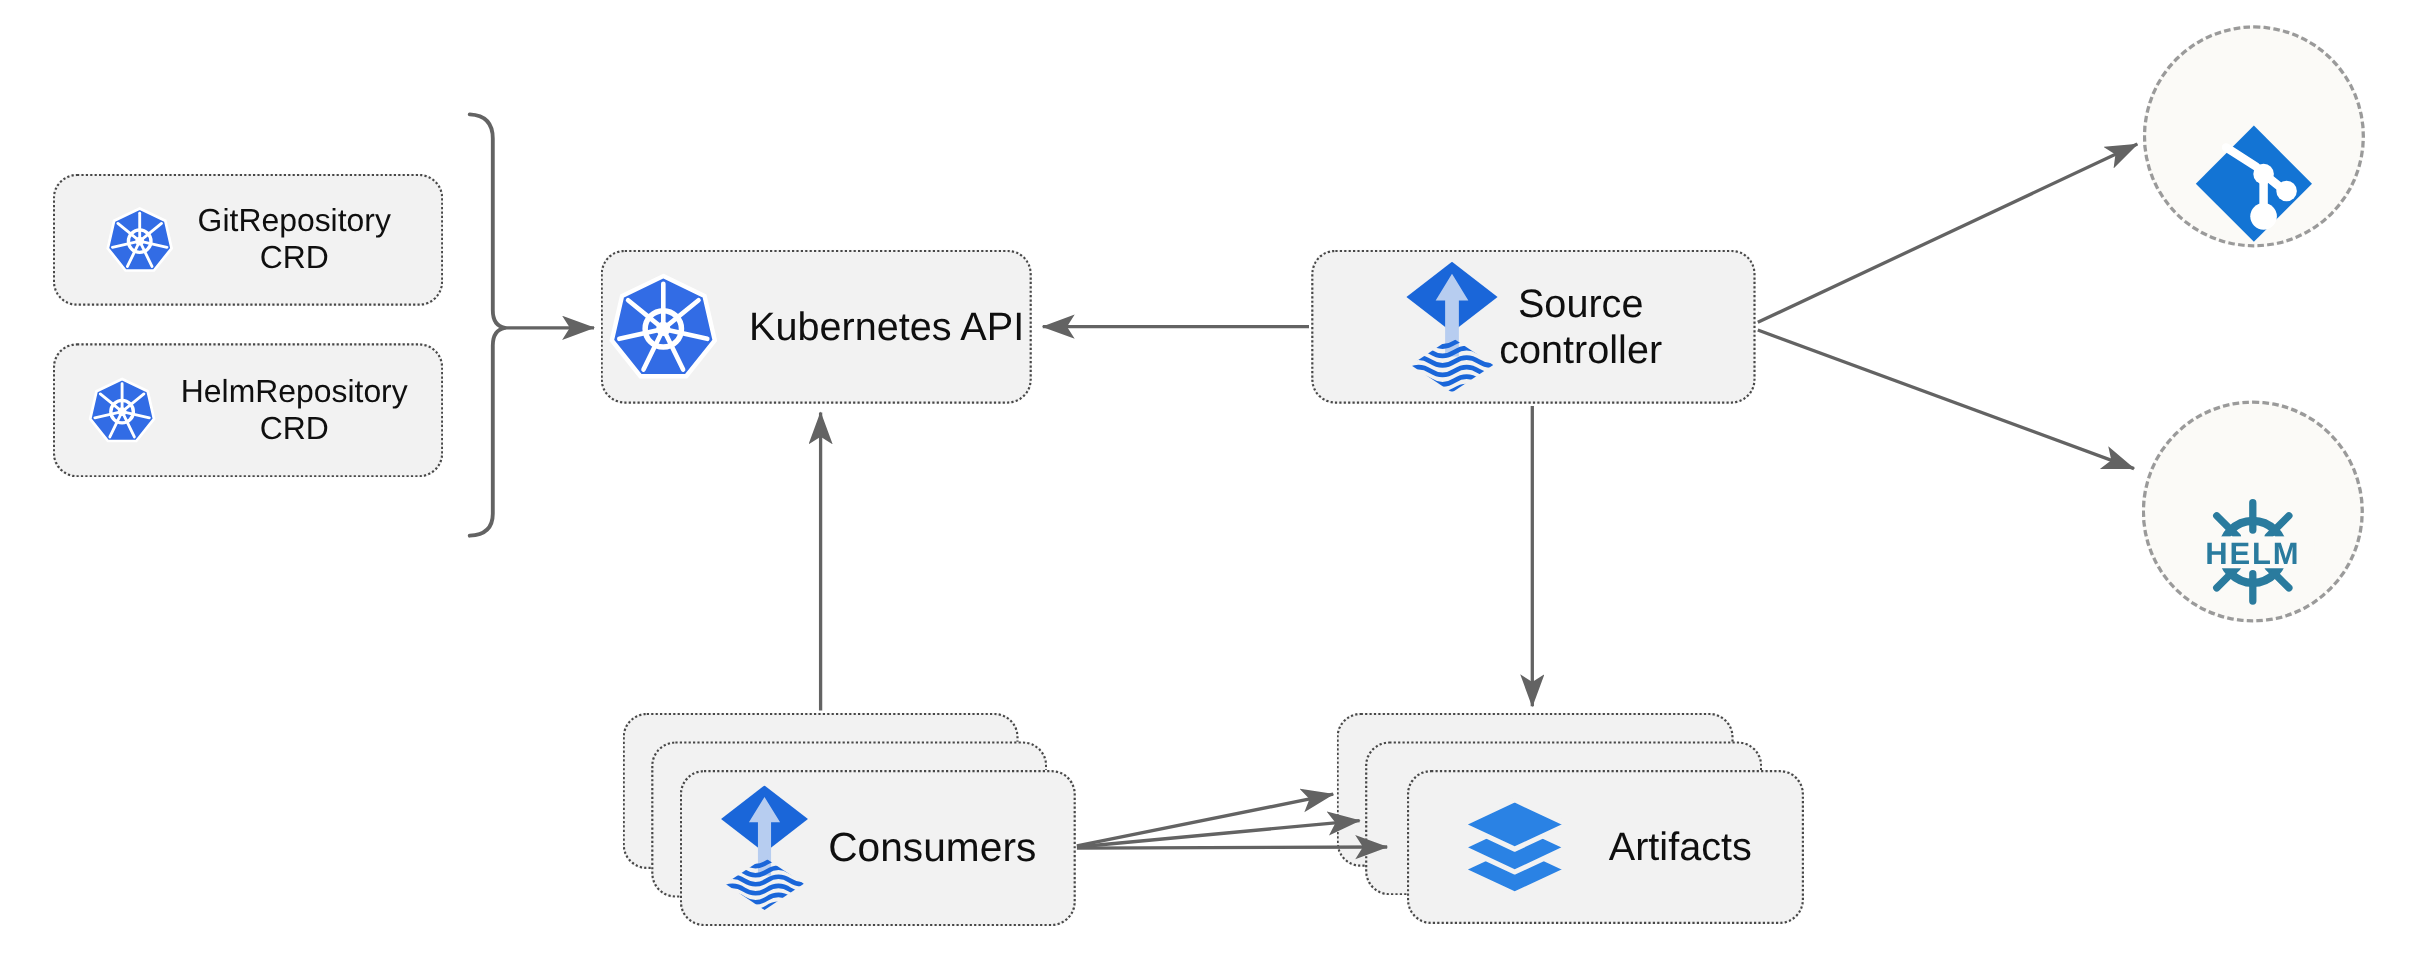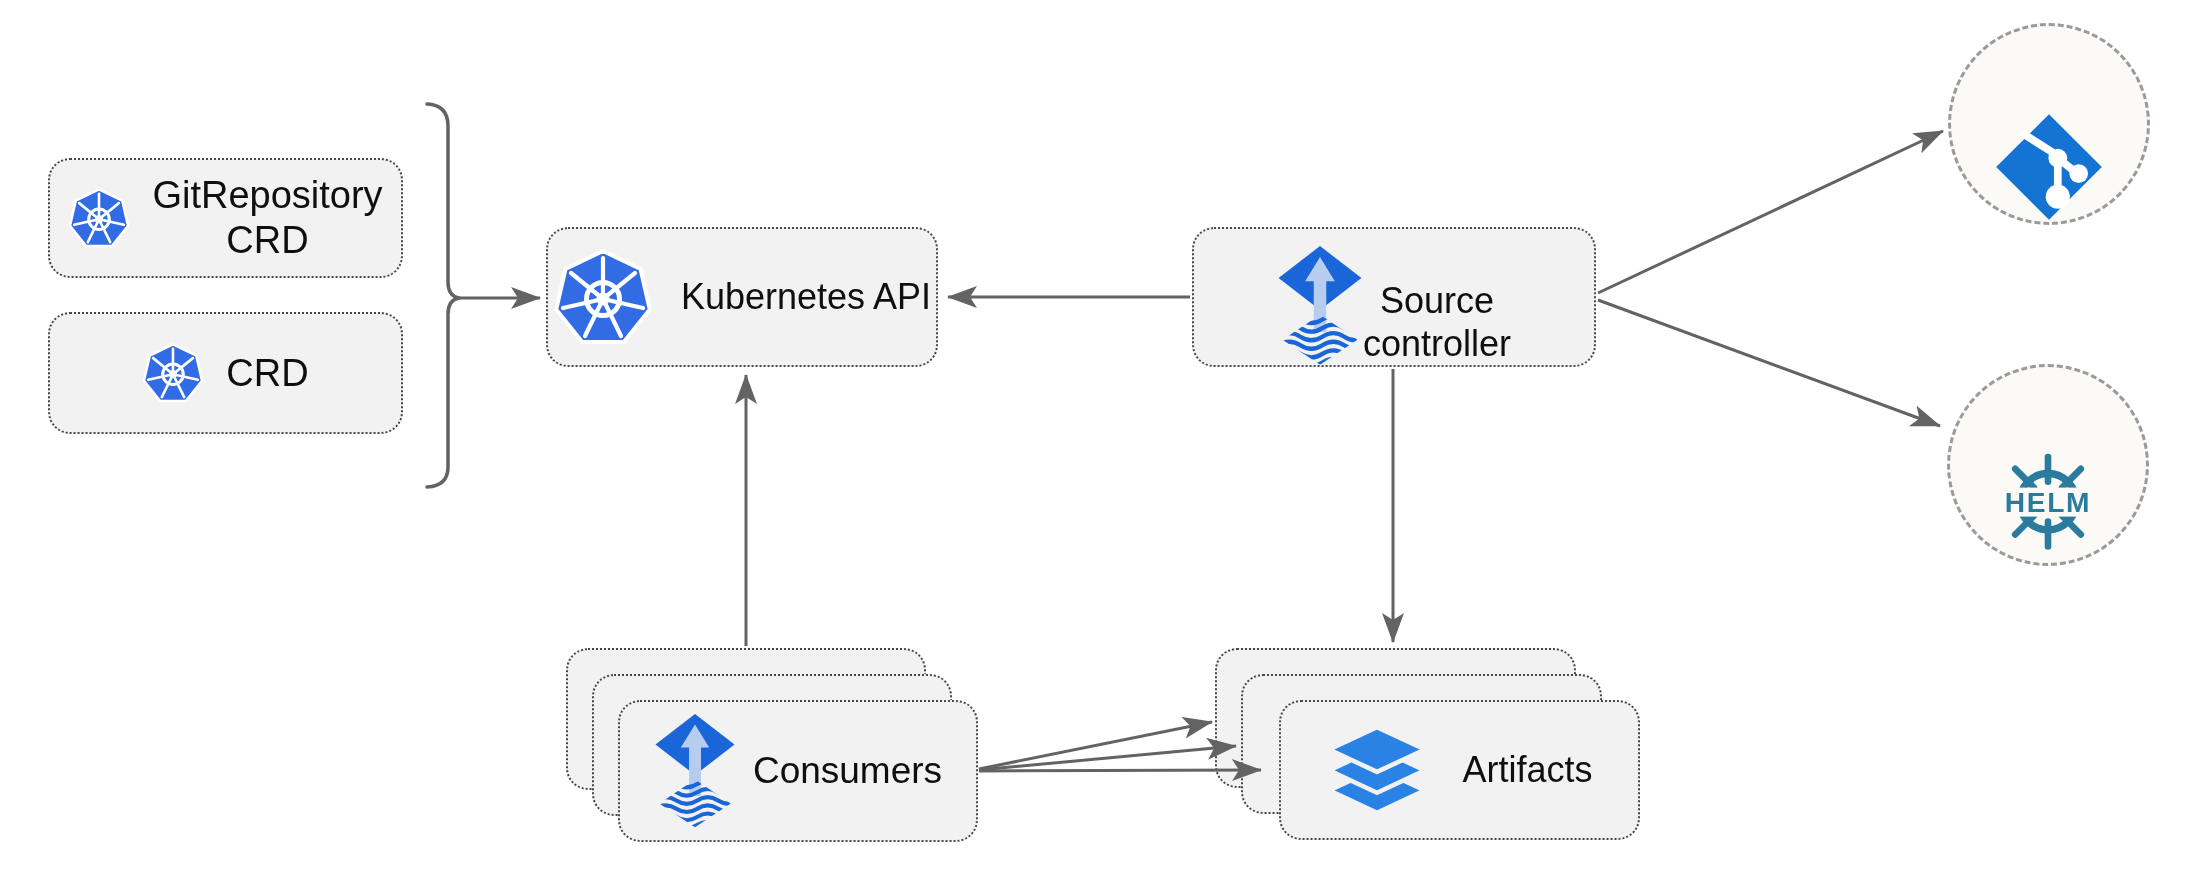--- a/index.html
+++ b/index.html
@@ -13,21 +13,21 @@
     background:var(--box_fill,#f2f2f2);
     border:2.5px dotted var(--box_border,#474747);
     border-radius:22px;
   }
   .box, .layer.front { display:flex; align-items:center; justify-content:center; }
   .stack { position:absolute; }
   .lbl {
     color:var(--text_color,#0f0f0f); font-size:36px; line-height:1.18;
     text-align:center; white-space:nowrap;
   }
-  .lbl-sm { font-size:38px; }
+  .lbl-sm { font-size:29px; }
   .lbl div { white-space:nowrap; }
   .circle {
     position:absolute; width:202px; height:202px; box-sizing:border-box;
     border-radius:50%; background:var(--circle_fill,#fbfaf7);
     border:3px dashed var(--circle_border,#9a9a9a);
     display:flex; align-items:flex-end; justify-content:center;
   }
   .icon { display:block; flex:0 0 auto; }
   svg.connectors { position:absolute; left:0; top:0; pointer-events:none; }
   .edge { stroke:var(--connector,#666); stroke-width:3; fill:none; }
@@ -73,20 +73,21 @@
         <line x1="50" y1="52" x2="90" y2="61"></line>
           <line x1="50" y1="52" x2="68" y2="89"></line>
         <line x1="50" y1="52" x2="32" y2="89"></line>
           <line x1="50" y1="52" x2="10" y2="61"></line>
         <line x1="50" y1="52" x2="18" y2="26"></line>
       </g>
       <circle cx="50" cy="52" r="16.5" fill="none" stroke="#ffffff" stroke-width="5"></circle>
       <circle cx="50" cy="52" r="6.5" fill="#ffffff"></circle>
     </svg>
     <div class="lbl lbl-sm">
+      <div>HelmRepository</div>
       <div>CRD</div>
     </div>
   </div>
 
   <div class="box" style="left:546px;top:227px;width:392px;height:140px;gap:28px;">
     <svg class="icon" width="100" viewBox="0 0 100 100">
       <polygon points="50,4 87.5,22 96.8,62.5 70.8,95 29.2,95 3.2,62.5 12.5,22" stroke="#ffffff" stroke-width="4" fill="#326ce5"></polygon>
       <g stroke="#ffffff" stroke-width="4.2" stroke-linecap="round">
         <line x1="50" y1="52" x2="50" y2="11"></line>
           <line x1="50" y1="52" x2="82" y2="26"></line>
@@ -95,21 +96,21 @@
         <line x1="50" y1="52" x2="32" y2="89"></line>
           <line x1="50" y1="52" x2="10" y2="61"></line>
         <line x1="50" y1="52" x2="18" y2="26"></line>
       </g>
       <circle cx="50" cy="52" r="16.5" fill="none" stroke="#ffffff" stroke-width="5"></circle>
       <circle cx="50" cy="52" r="6.5" fill="#ffffff"></circle>
     </svg>
     <div class="lbl">Kubernetes API</div>
   </div>
 
-  <div class="box" style="left:1192px;top:227px;width:404px;height:140px;align-items:flex-end;">
+  <div class="box" style="left:1192px;top:227px;width:404px;height:140px;">
     <svg class="icon" width="86" viewBox="0 0 110 152">
       <defs>
           <clipPath id="fluxclip-a">
             <polygon points="55,88 103,120 55,152 7,120"></polygon>
           </clipPath>
         </defs>
       <polygon points="55,0 108,41 55,82 2,41" fill="#1a66d9"></polygon>
       <polygon points="55,14 74,45 63,45 63,110 47,110 47,45 36,45" fill="#b7cdf0"></polygon>
       <g clip-path="url(#fluxclip-a)" stroke-width="5.5" fill="none" stroke="#1a66d9">
         <path d="M2,94 q14,-9 28,0 q14,9 28,0 q14,-9 28,0 q14,9 28,0"></path>

